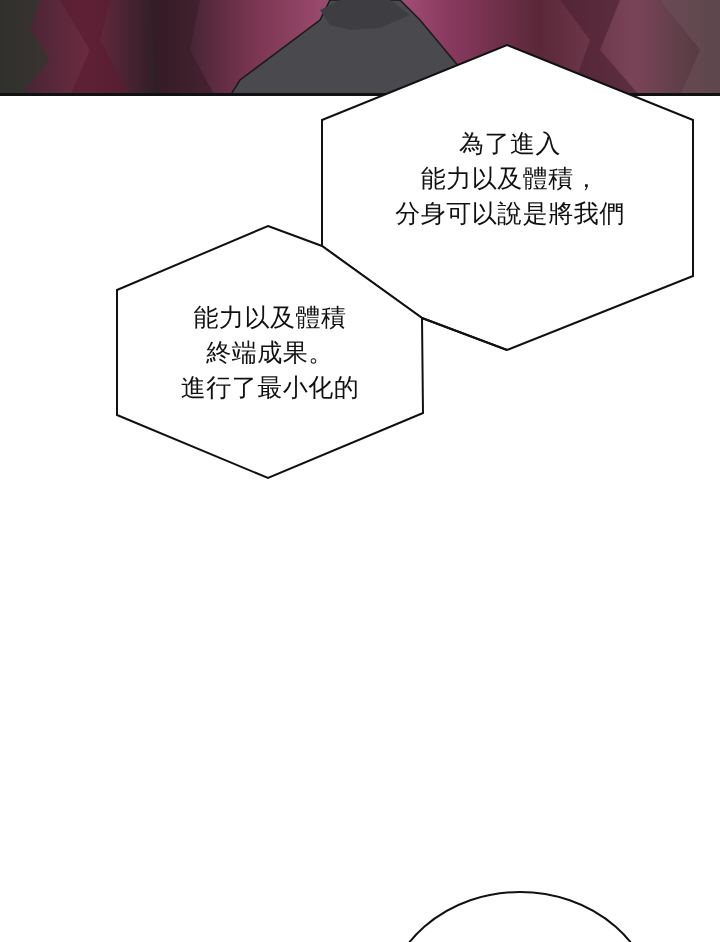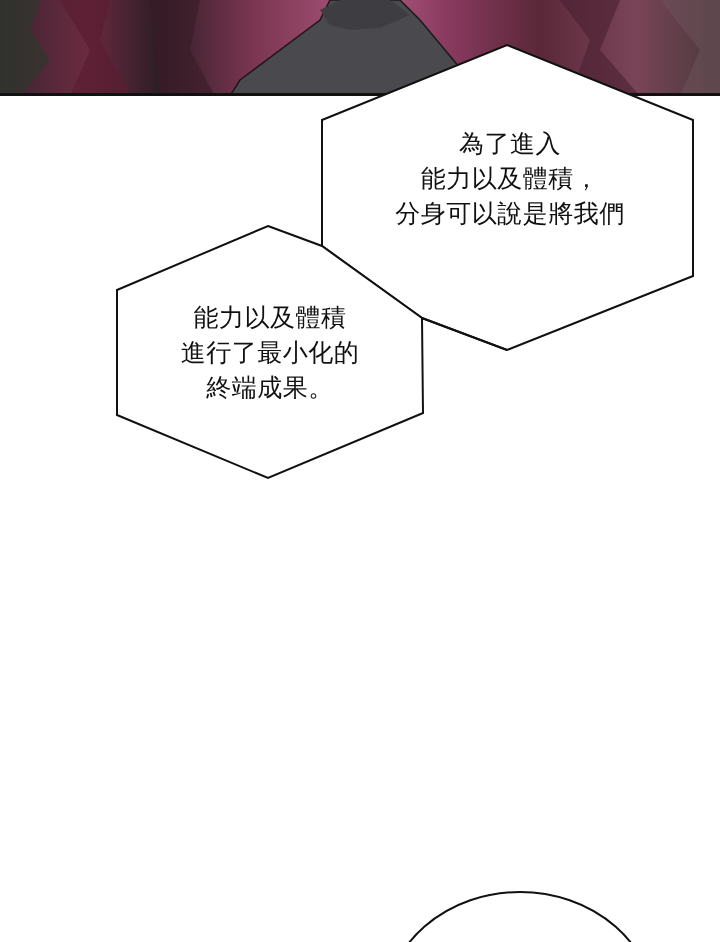--- a/index.html
+++ b/index.html
@@ -35,15 +35,15 @@
 </svg>
 
 <div class="text" style="left:340px; top:126px; width:340px;">
   <div>為了進入</div>
   <div>能力以及體積，</div>
   <div>分身可以說是將我們</div>
 </div>
 
 <div class="text" style="left:120px; top:300px; width:300px;">
   <div>能力以及體積</div>
+  <div>終端成果。</div>
   <div>進行了最小化的</div>
-  <div>終端成果。</div>
 </div>
 
 </body></html>

